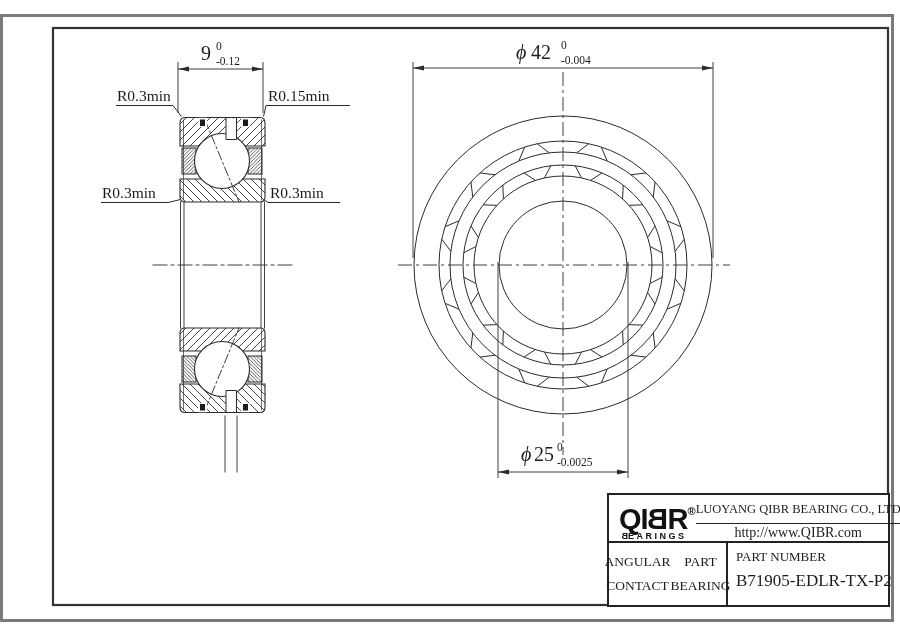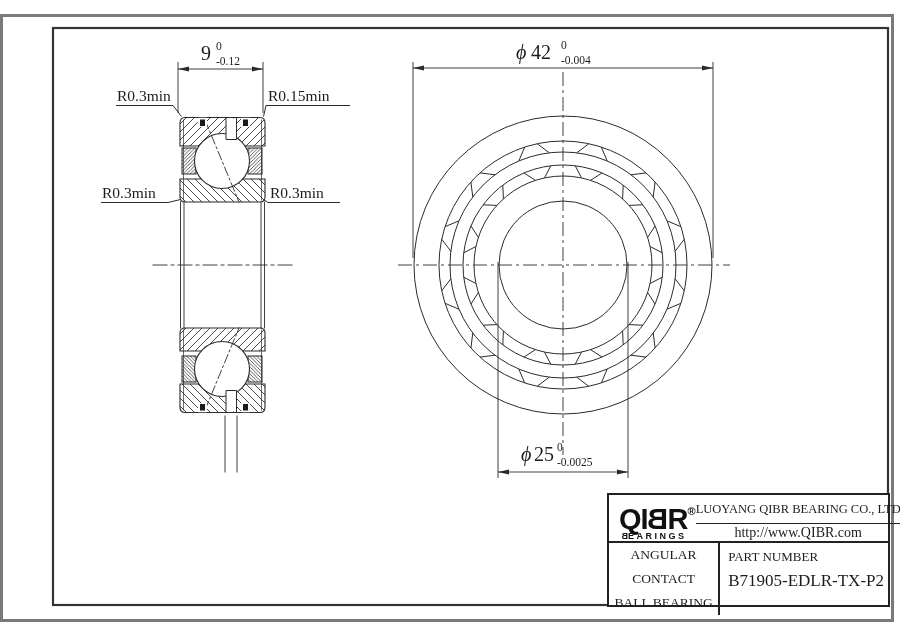--- a/index.html
+++ b/index.html
@@ -17,21 +17,21 @@
   .logo-main sup{font-size:11px;letter-spacing:0;vertical-align:14px;}
   .logo-sub{font-family:"Liberation Sans", sans-serif;font-weight:bold;font-size:9px;
             letter-spacing:2.5px;color:#111;margin-top:-2px;}
   .mirror{display:inline-block;transform:scaleX(-1);}
   .company-cell{flex:1;display:flex;flex-direction:column;}
   .company-line{flex:1;display:flex;align-items:center;justify-content:center;
                 font-size:12.5px;border-bottom:1px solid #222;white-space:nowrap;}
   .url-line{height:17px;display:flex;align-items:center;justify-content:center;font-size:14px;}
   .trow2{flex:1;display:flex;}
   .product-cell{width:119px;border-right:2px solid #222;box-sizing:border-box;
-                display:flex;flex-direction:column;align-items:center;justify-content:center;
+                display:flex;flex-direction:row;align-items:center;justify-content:center;
                 font-size:13.5px;line-height:24px;text-align:center;}
   .pn-cell{flex:1;padding:6px 4px 0 8px;box-sizing:border-box;}
   .pn-label{font-size:13px;}
   .pn-value{font-size:17px;margin-top:6px;text-align:center;white-space:nowrap;}
 </style>
 </head>
 <body>
 
 <div id="page">
 
@@ -230,21 +230,21 @@
       <div class="logo-sub"><span class="mirror">B</span><span>EARINGS</span></div>
     </div>
     <div class="company-cell">
       <div class="company-line">LUOYANG QIBR BEARING CO., LTD</div>
       <div class="url-line">http://www.QIBR.com</div>
     </div>
   </div>
   <div class="trow2">
     <div class="product-cell">
       <div>ANGULAR CONTACT</div>
-      <div>BALL BEARING</div>
+      <div>PART BEARING</div>
     </div>
     <div class="pn-cell">
       <div class="pn-label">PART NUMBER</div>
       <div class="pn-value">B71905-EDLR-TX-P2</div>
     </div>
   </div>
 </div>
 
 </div>
 

